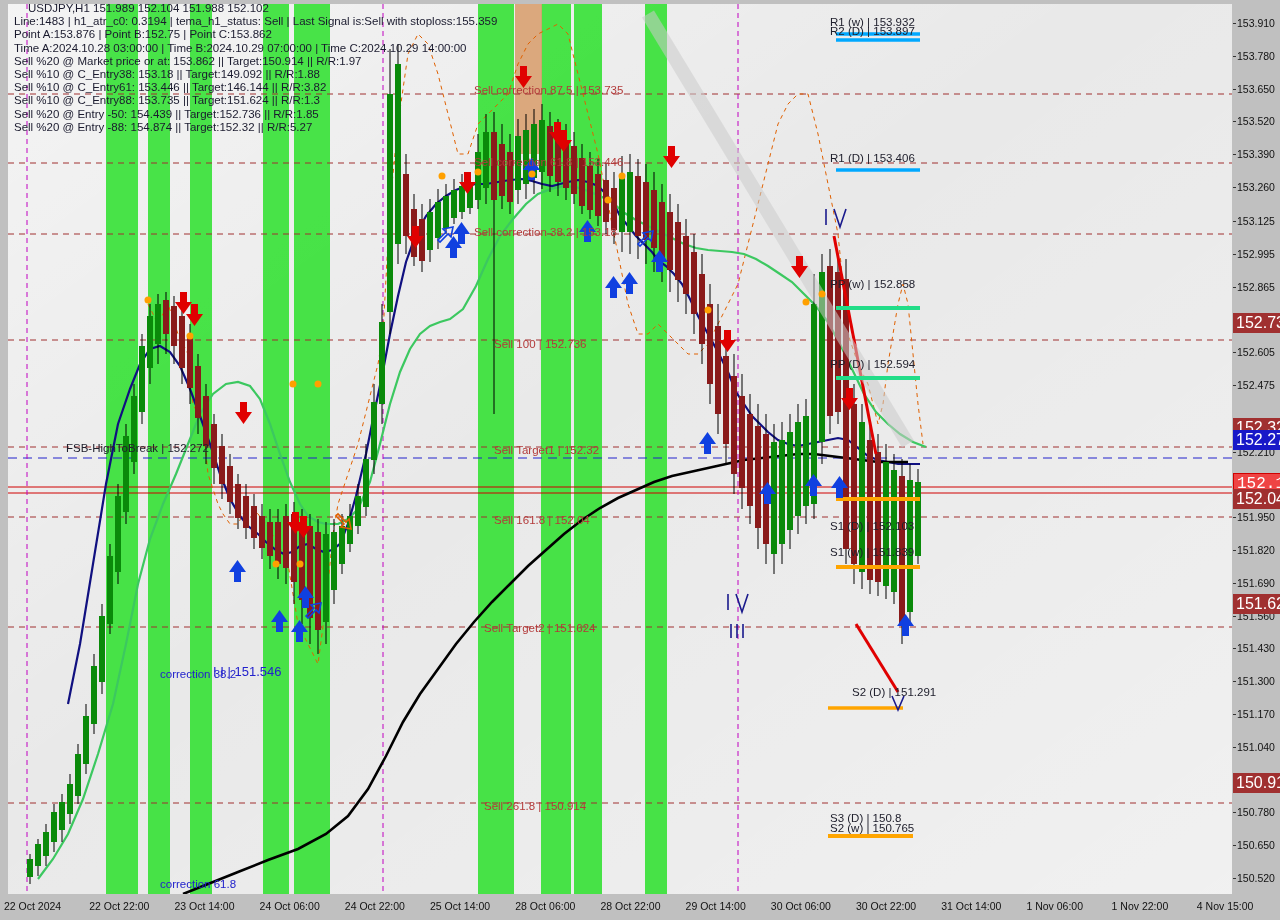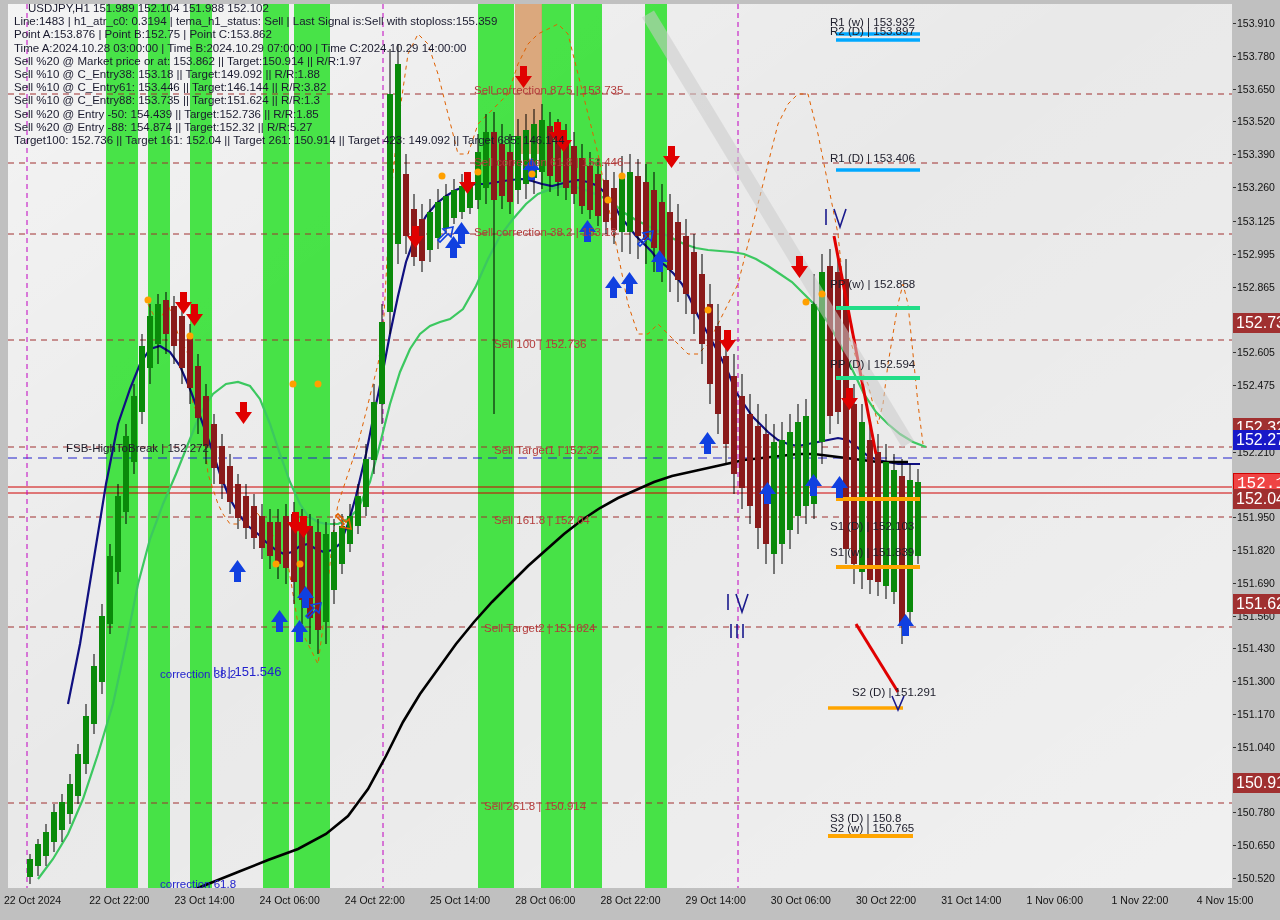--- a/index.html
+++ b/index.html
@@ -78,21 +78,21 @@
     padding: 1px 5px 1px 3px;
     color: #fff;
     white-space: nowrap;
     font-family: "Liberation Sans", sans-serif;
     z-index: 33;
   }
   
   #xaxis {
     position: absolute;
     left: 0; bottom: 0;
-    width: 1280px; height: 32px;
+    width: 1280px; height: 26px;
     background: #c0c0c0;
     z-index: 30;
   }
   .xtick {
     position: absolute;
     top: 6px;
     font-size: 10.5px;
     color: #111;
     white-space: nowrap;
     font-family: "Liberation Sans", sans-serif;
@@ -525,21 +525,20 @@
     <div class="ln sym">USDJPY,H1  151.989 152.104 151.988 152.102</div>
     <div class="ln">Line:1483 | h1_atr_c0: 0.3194 | tema_h1_status: Sell | Last Signal is:Sell with stoploss:155.359</div>
     <div class="ln">Point A:153.876  |  Point B:152.75  |  Point C:153.862</div>
     <div class="ln">Time A:2024.10.28 03:00:00  |  Time B:2024.10.29 07:00:00  |  Time C:2024.10.29 14:00:00</div>
     <div class="ln">Sell %20 @ Market price or at: 153.862 || Target:150.914 || R/R:1.97</div>
     <div class="ln">Sell %10 @ C_Entry38: 153.18  ||  Target:149.092  ||  R/R:1.88</div>
     <div class="ln">Sell %10 @ C_Entry61: 153.446  ||  Target:146.144  ||  R/R:3.82</div>
     <div class="ln">Sell %10 @ C_Entry88: 153.735  ||  Target:151.624  ||  R/R:1.3</div>
     <div class="ln">Sell %20 @ Entry -50: 154.439  ||  Target:152.736  ||  R/R:1.85</div>
     <div class="ln">Sell %20 @ Entry -88: 154.874  ||  Target:152.32  ||  R/R:5.27</div>
-    <div class="ln">Target100: 152.736 ||  Target 161: 152.04  ||  Target 261: 150.914  ||  Target 423: 149.092  ||  Target 685: 146.144</div>
   </div>
 
   <div id="yaxis">
       <div class="ytick" style="top: 17.17px;">153.910<span class="dash"></span></div>
       <div class="ytick" style="top: 49.9462px;">153.780<span class="dash"></span></div>
       <div class="ytick" style="top: 82.7224px;">153.650<span class="dash"></span></div>
       <div class="ytick" style="top: 115.499px;">153.520<span class="dash"></span></div>
       <div class="ytick" style="top: 148.275px;">153.390<span class="dash"></span></div>
       <div class="ytick" style="top: 181.051px;">153.260<span class="dash"></span></div>
       <div class="ytick" style="top: 215.088px;">153.125<span class="dash"></span></div>

